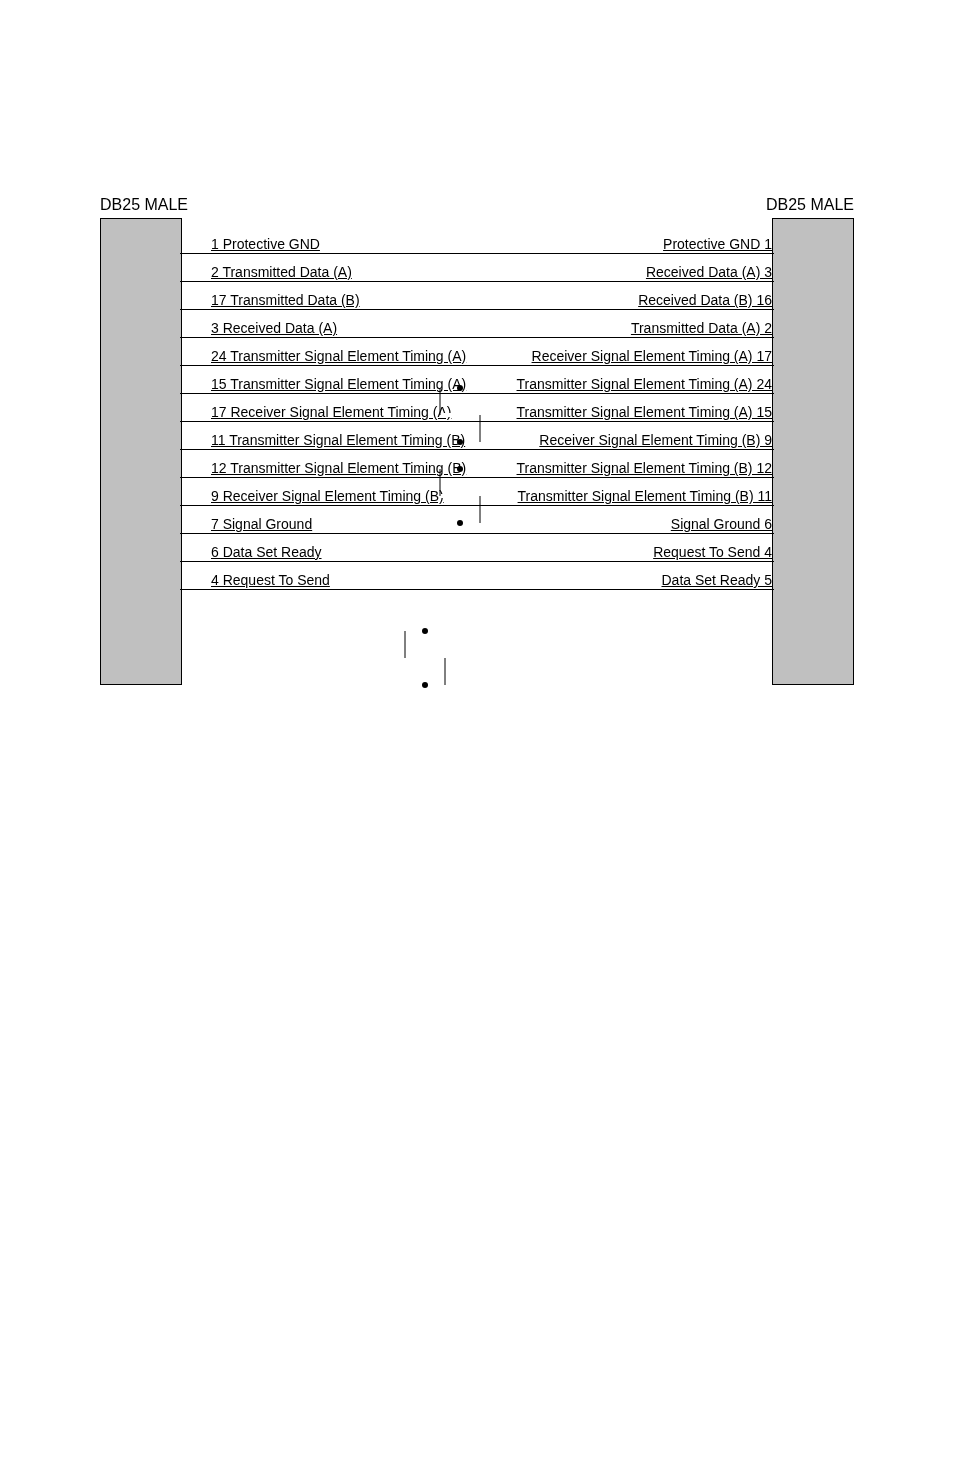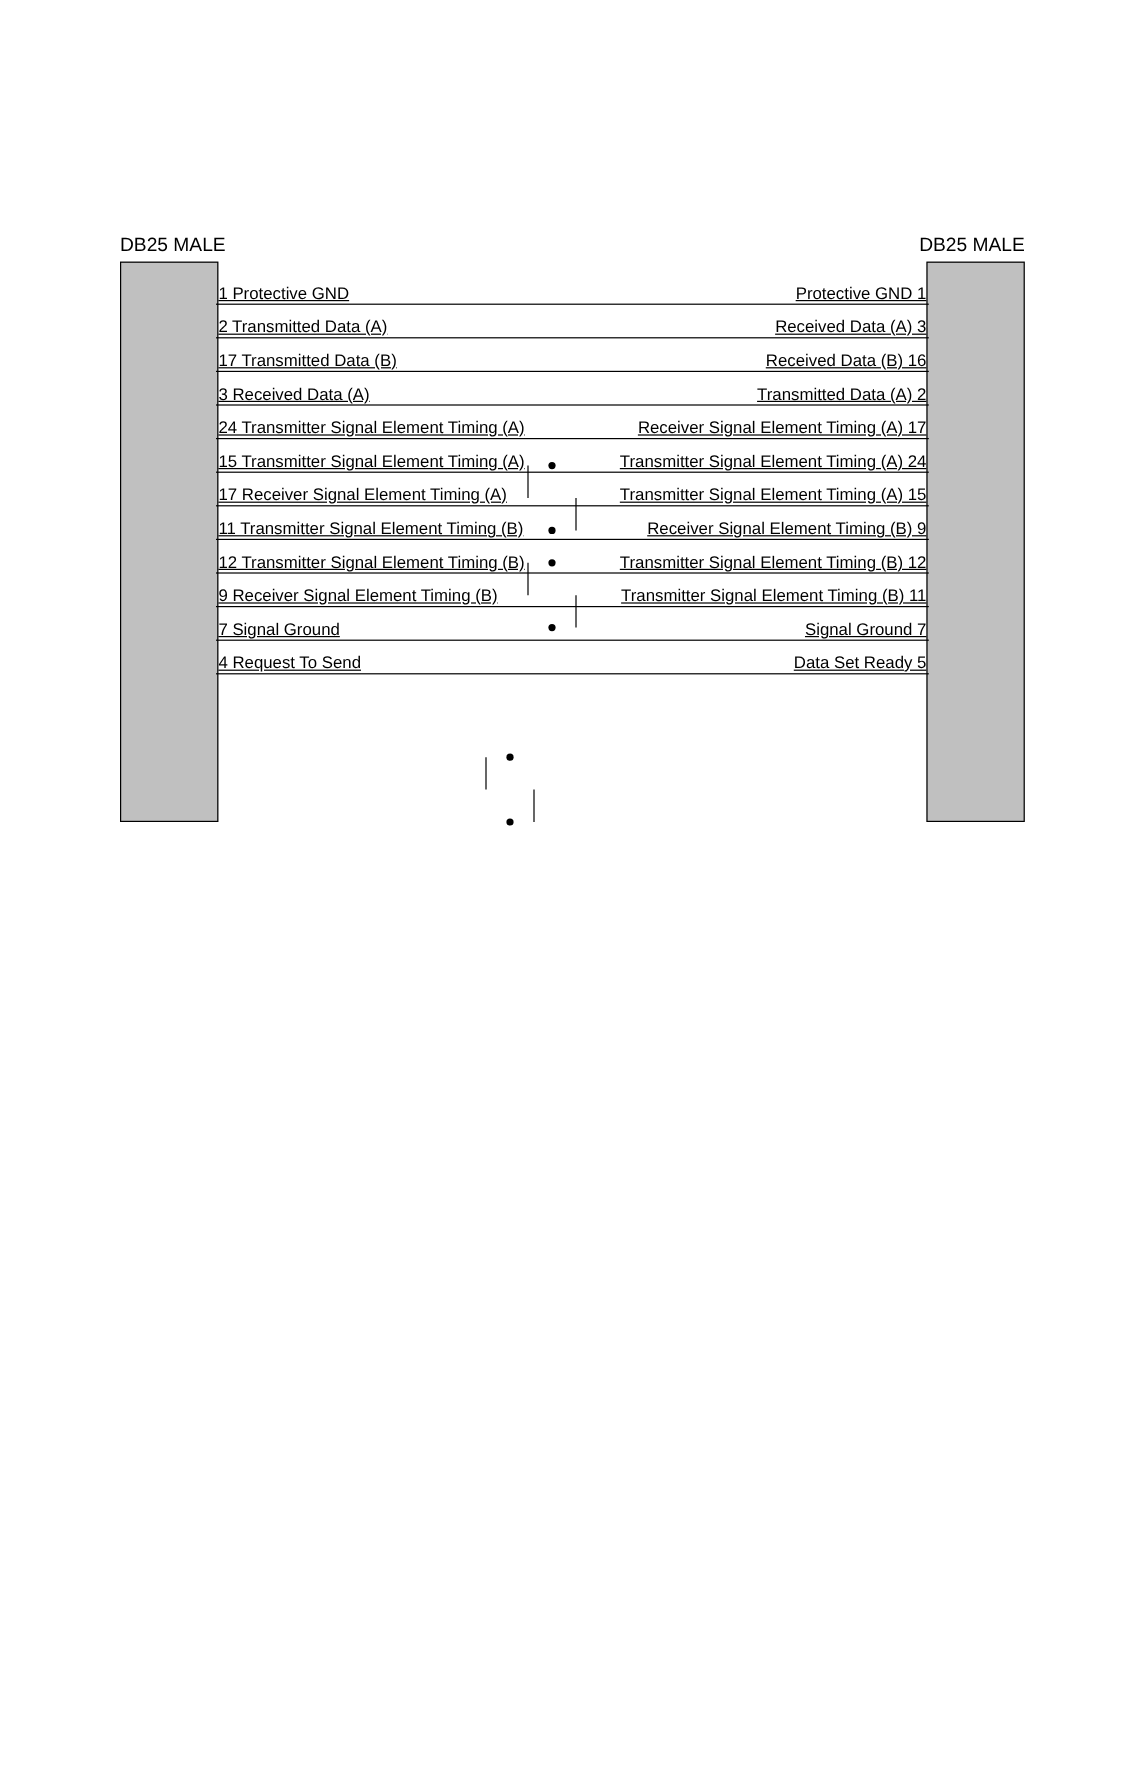--- a/index.html
+++ b/index.html
@@ -45,20 +45,21 @@
     border-bottom: 1px solid #000;
   }
   .row .left-label,
   .row .right-label {
     position: absolute;
     bottom: 1px;
     font-size: 14px;
     color: #000;
     white-space: nowrap;
     text-decoration: underline;
+    margin-left: 29px;
   }
   .row .left-label { left: 2px; }
   .row .right-label { right: 2px; }
   
 
   
   .svg-overlay {
     position: absolute;
     left: 180px;
     top: 226px;
@@ -111,21 +112,25 @@
       <div class="row">
         <span class="left-label">12  Transmitter Signal Element Timing (B)</span>
         <span class="right-label">Transmitter Signal Element Timing (B)  12</span>
       </div>
       <div class="row">
         <span class="left-label">9  Receiver Signal Element Timing (B)</span>
         <span class="right-label">Transmitter Signal Element Timing (B)  11</span>
       </div>
       <div class="row">
         <span class="left-label">7  Signal Ground</span>
-        <span class="right-label">Signal Ground  7</span>
+        <span class="right-label">Signal Ground  6</span>
+      </div>
+      <div class="row">
+        <span class="left-label">6  Data Set Ready</span>
+        <span class="right-label">Request To Send  4</span>
       </div>
       <div class="row">
         <span class="left-label">4  Request To Send</span>
         <span class="right-label">Data Set Ready  5</span>
       </div>
     </div>
 
   <svg class="svg-overlay" id="svg-overlay" width="594" height="479">
       <rect x="260" y="187" width="40" height="4" fill="#fff"></rect>
       <circle cx="280" cy="162" r="3" fill="#000"></circle>

